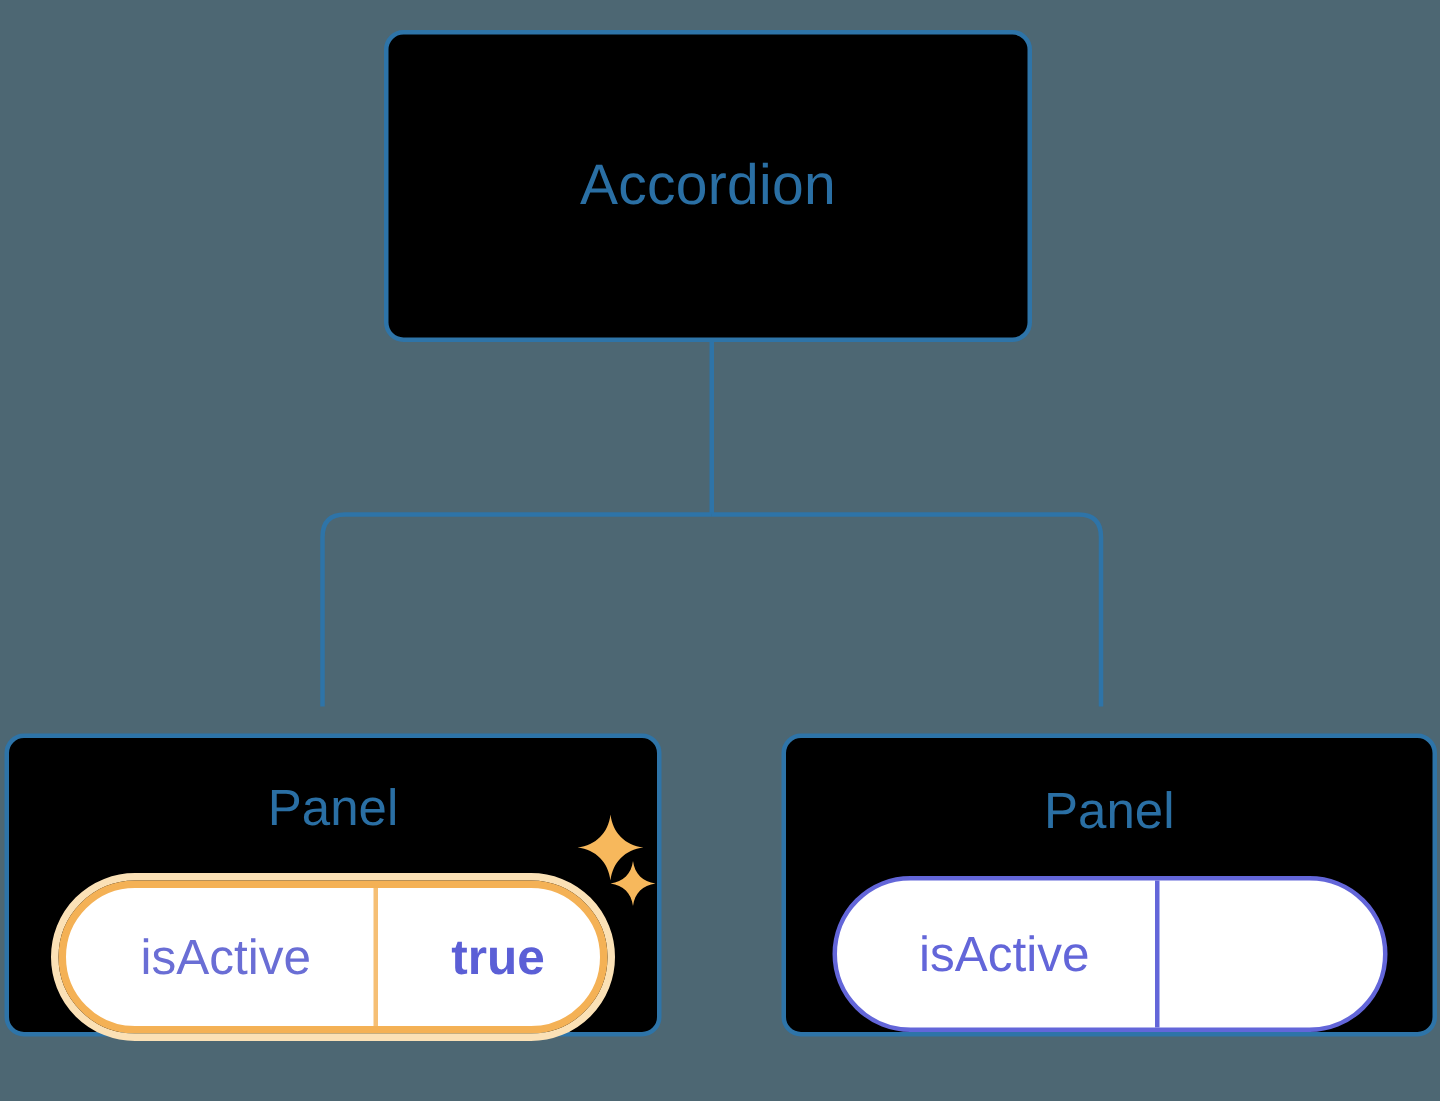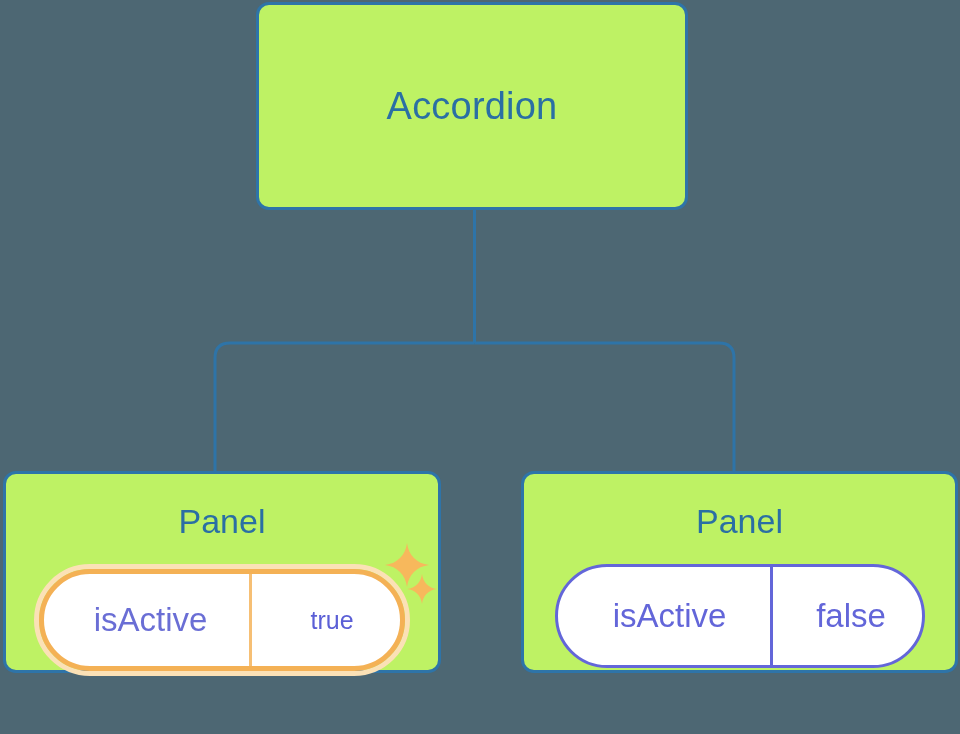--- a/index.html
+++ b/index.html
@@ -29,24 +29,25 @@
     left: 0;
     top: 0;
     width: 960px;
     height: 734px;
     pointer-events: none;
   }
 
   
   .node-card {
     position: absolute;
-    background: #bef264;
+    background: #000000;
     border: 3px solid #2e74a8;
     border-radius: 13px;
     box-sizing: border-box;
+    margin-top: 18px;
   }
 
   
   #root-node {
     left: 256px;
     top: 2px;
     width: 432px;
     height: 208px;
     display: flex;
     align-items: center;
@@ -60,20 +61,21 @@
   }
 
   
   .panel-node {
     top: 471px;
     height: 202px;
     padding-top: 30px;
     display: flex;
     flex-direction: column;
     align-items: center;
+    justify-content: flex-end;
   }
   #panel-left {
     left: 3px;
     width: 438px;
   }
   #panel-right {
     left: 521px;
     width: 437px;
   }
   .panel-node .node-title {
@@ -150,22 +152,22 @@
   }
   #pill-left .prop-key {
     width: 208px;
     border-right: 3px solid #f6bf74;
     font-size: 33px;
     color: #6a6ed5;
     padding-left: 8px;
   }
   #pill-left .prop-value {
     flex: 1;
-    font-size: 25px;
-    font-weight: normal;
+    font-size: 33px;
+    font-weight: bold;
     color: #5b5fd6;
     padding-right: 6px;
   }
 
   
   .sparkle {
     position: absolute;
     pointer-events: none;
   }
   #sparkle-big {
@@ -215,17 +217,16 @@
   </svg>
   <svg class="sparkle" id="sparkle-small" viewBox="0 0 30 30">
     <path d="M15 0 C16.1 8.5 21.5 13.9 30 15 C21.5 16.1 16.1 21.5 15 30 C13.9 21.5 8.5 16.1 0 15 C8.5 13.9 13.9 8.5 15 0 Z" fill="#f7b85c"></path>
   </svg>
 
   <div class="node-card panel-node" id="panel-right">
     <div class="node-title">Panel</div>
 
     <div class="prop-pill" id="pill-right">
       <div class="prop-key">isActive</div>
-      <div class="prop-value">false</div>
     </div>
   </div>
 
 </div>
 
 </body></html>

